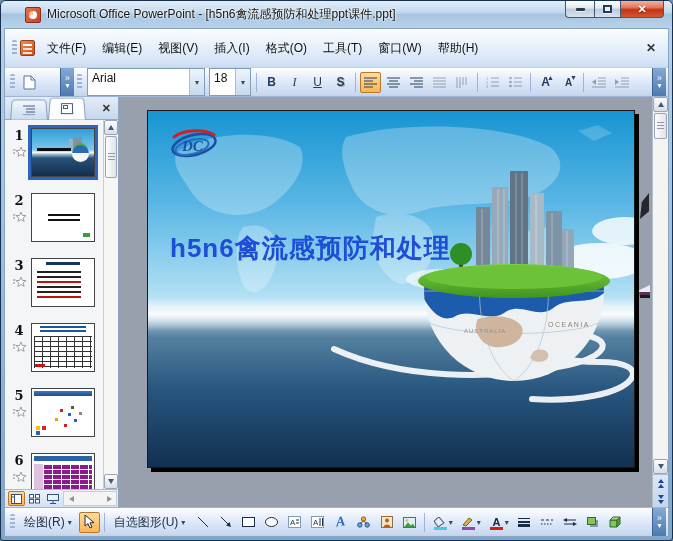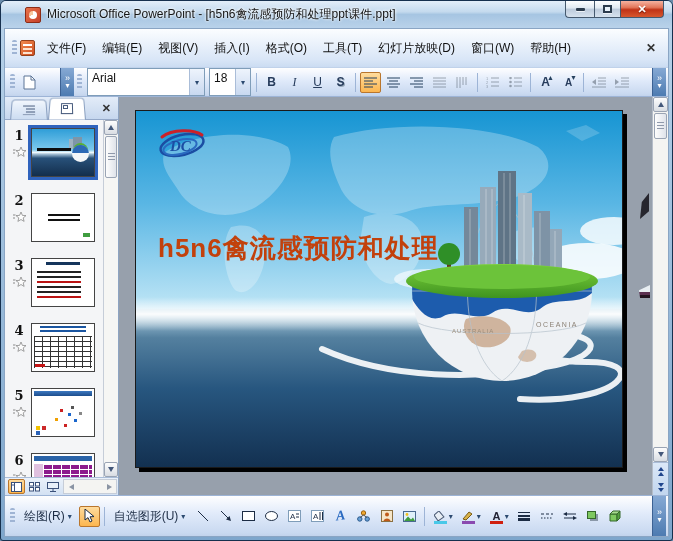--- a/index.html
+++ b/index.html
@@ -122,37 +122,37 @@
   
   .viewbar{height:18px;display:flex;align-items:center;background:linear-gradient(180deg,#eaf1fa,#d3e1f3);border-top:1px solid #aabdd8;padding-left:3px;}
   .vbtn{width:17px;height:15px;display:flex;align-items:center;justify-content:center;border:1px solid transparent;border-radius:2px;margin-right:1px;}
   .vbtn.sel{background:linear-gradient(180deg,#ffdc9e,#fcb64f);border-color:#b9762d;}
   .hscroll{flex:1;height:15px;display:flex;align-items:center;background:#f4f4f2;border:1px solid #c6cdd8;margin:0 1px;}
   .hbtn{width:14px;height:13px;display:flex;align-items:center;justify-content:center;}
 
   
   .canvas{flex:1;position:relative;background:#97a0ac;min-width:0;display:flex;}
   .slide-zone{flex:1;position:relative;}
-  .slide{position:absolute;left:16px;top:13px;width:488px;height:358px;background:#cfe9f5;border:1px solid #1a1a1a;
+  .slide{position:absolute;left:28px;top:13px;width:488px;height:358px;background:#cfe9f5;border:1px solid #1a1a1a;
          box-shadow:4px 4px 0 #000;overflow:hidden;}
-  .slide-title{position:absolute;left:22px;top:120px;font-size:26px;font-weight:bold;color:#c2410c;letter-spacing:1px;
+  .slide-title{position:absolute;left:22px;top:120px;font-size:26px;font-weight:bold;color:#1d4ed8;letter-spacing:1px;
          font-family:"Liberation Sans",sans-serif;white-space:nowrap;z-index:5;}
   .frag{position:absolute;}
   .frag-bird{right:3px;top:96px;width:9px;height:26px;background:#26262e;clip-path:polygon(100% 0,20% 35%,0 100%,100% 70%);}
   .frag-ship{right:2px;top:188px;width:11px;height:13px;background:linear-gradient(180deg,#e8eef2 55%,#5c3050 55% 80%,#23141f 80%);clip-path:polygon(0 40%,100% 0,100% 100%,10% 100%);}
 
   
   .cscroll{width:16px;flex:0 0 auto;display:flex;flex-direction:column;background:#f4f4f2;border-left:1px solid #b4bcc8;}
   .cs-bottom{background:linear-gradient(180deg,#dbe8f8,#c2d6ef);border-top:1px solid #aabdd8;display:flex;flex-direction:column;}
   .dblbtn{height:16px;display:flex;flex-direction:column;align-items:center;justify-content:center;gap:1px;}
   .tri.nup{border-bottom:4px solid #21468c;border-left-width:3px;border-right-width:3px;}
   .tri.ndown{border-top:4px solid #21468c;border-left-width:3px;border-right-width:3px;}
 
   
-  .drawbar{height:41px;display:flex;align-items:center;background:linear-gradient(180deg,#fefeff,#e0eafa 45%,#c9d9f0 92%,#c2d3ec);
+  .drawbar{height:29px;display:flex;align-items:center;background:linear-gradient(180deg,#fefeff,#e0eafa 45%,#c9d9f0 92%,#c2d3ec);
            border-top:1px solid #9db4d6;padding:0 2px;font-size:12px;justify-content:space-between;}
   .dlabel{display:flex;align-items:center;gap:3px;padding:2px 5px;border:1px solid transparent;border-radius:2px;color:#1c2c44;white-space:nowrap;}
   .dd-small{font-size:8px;color:#2c4a70;}
   .colorbar{position:relative;width:17px;height:17px;display:flex;align-items:center;justify-content:center;font-weight:bold;font-size:11px;color:#223;}
   .colorbar i{position:absolute;left:2px;right:2px;bottom:1px;height:3px;}
 
   
   .statusbar{height:25px;display:flex;align-items:center;gap:6px;background:linear-gradient(180deg,#f2f7fd,#d5e2f4);
              border-top:1px solid #9db4d6;padding:0 6px;font-size:12px;color:#222;}
   .spanel{height:19px;display:flex;align-items:center;justify-content:center;background:#fafaf8;
@@ -191,21 +191,20 @@
 
     <div class="menubar">
       <span class="grip"></span>
       <span class="menu-doc-icon"></span>
       <span class="menu-item">文件(F)</span>
       <span class="menu-item">编辑(E)</span>
       <span class="menu-item">视图(V)</span>
       <span class="menu-item">插入(I)</span>
       <span class="menu-item">格式(O)</span>
       <span class="menu-item">工具(T)</span>
-      <span class="menu-item">幻灯片放映(D)</span>
       <span class="menu-item">窗口(W)</span>
       <span class="menu-item">帮助(H)</span>
       <span class="menu-close">✕</span>
     </div>
 
     <div class="toolbar">
       <span class="grip"></span>
       <div class="tbtn">
         <svg width="13" height="15" viewBox="0 0 13 15">
               <path d="M1,1 h7 l4,4 v9 h-11 z" fill="#fff" stroke="#5d7596"></path>

